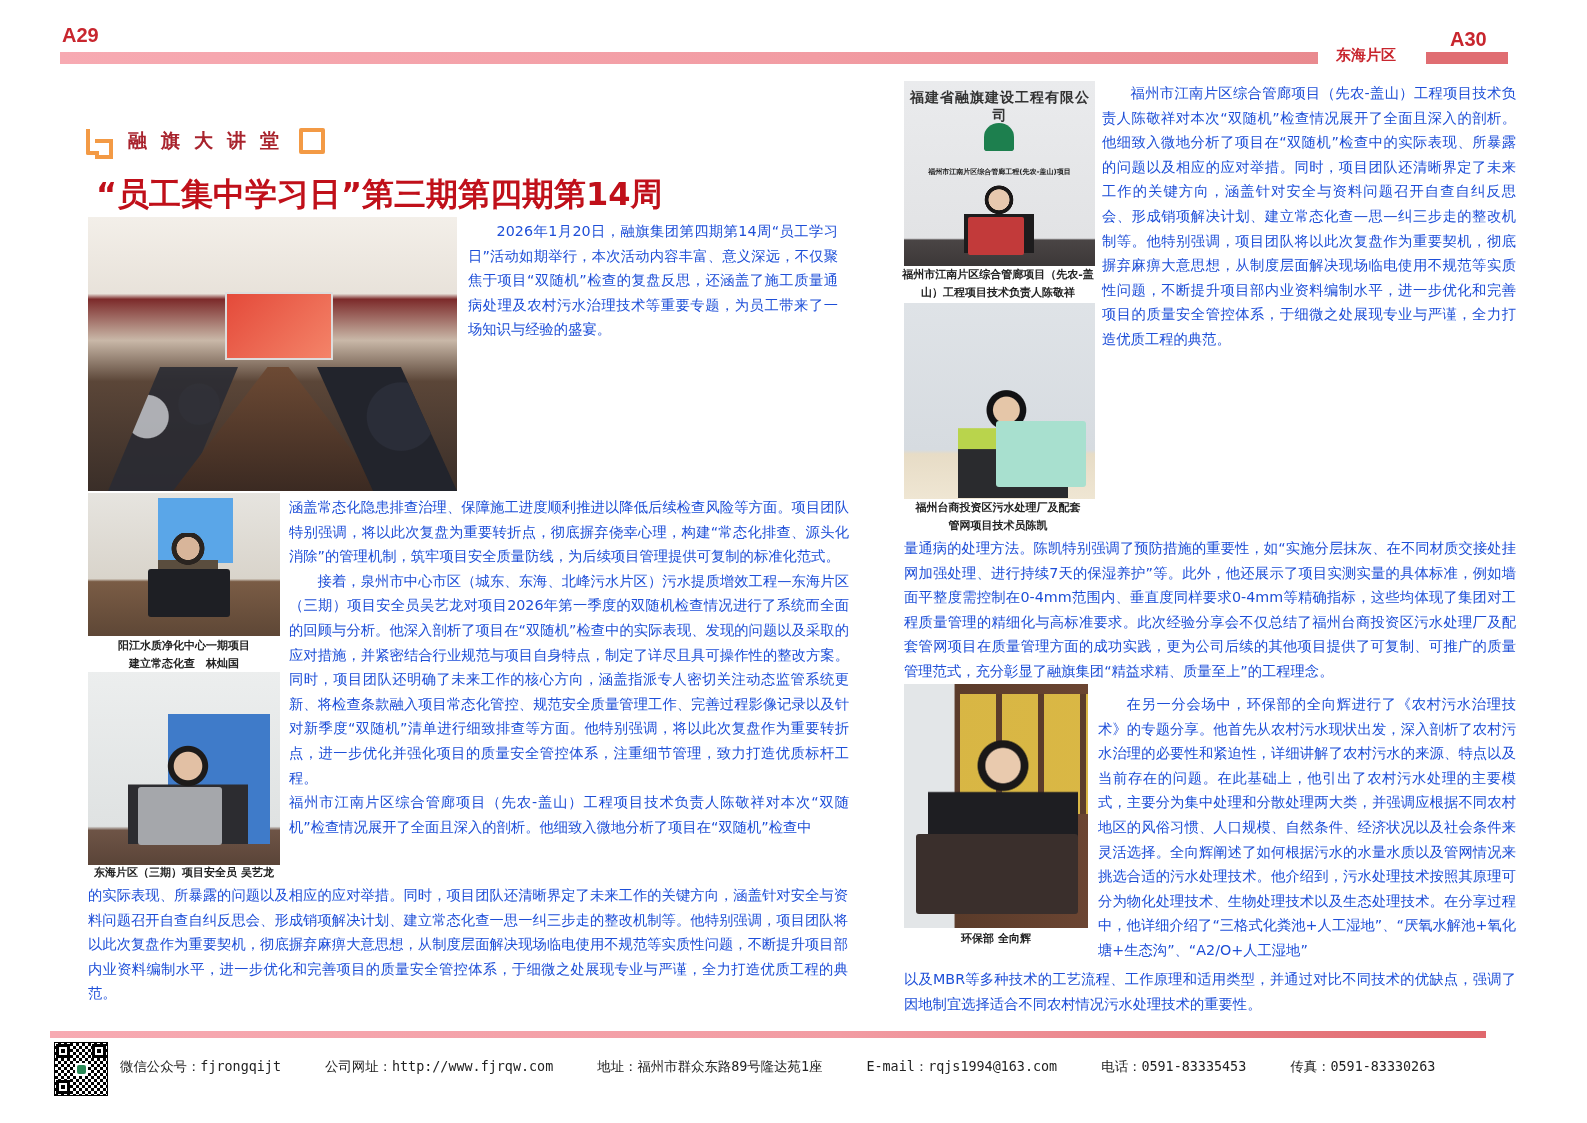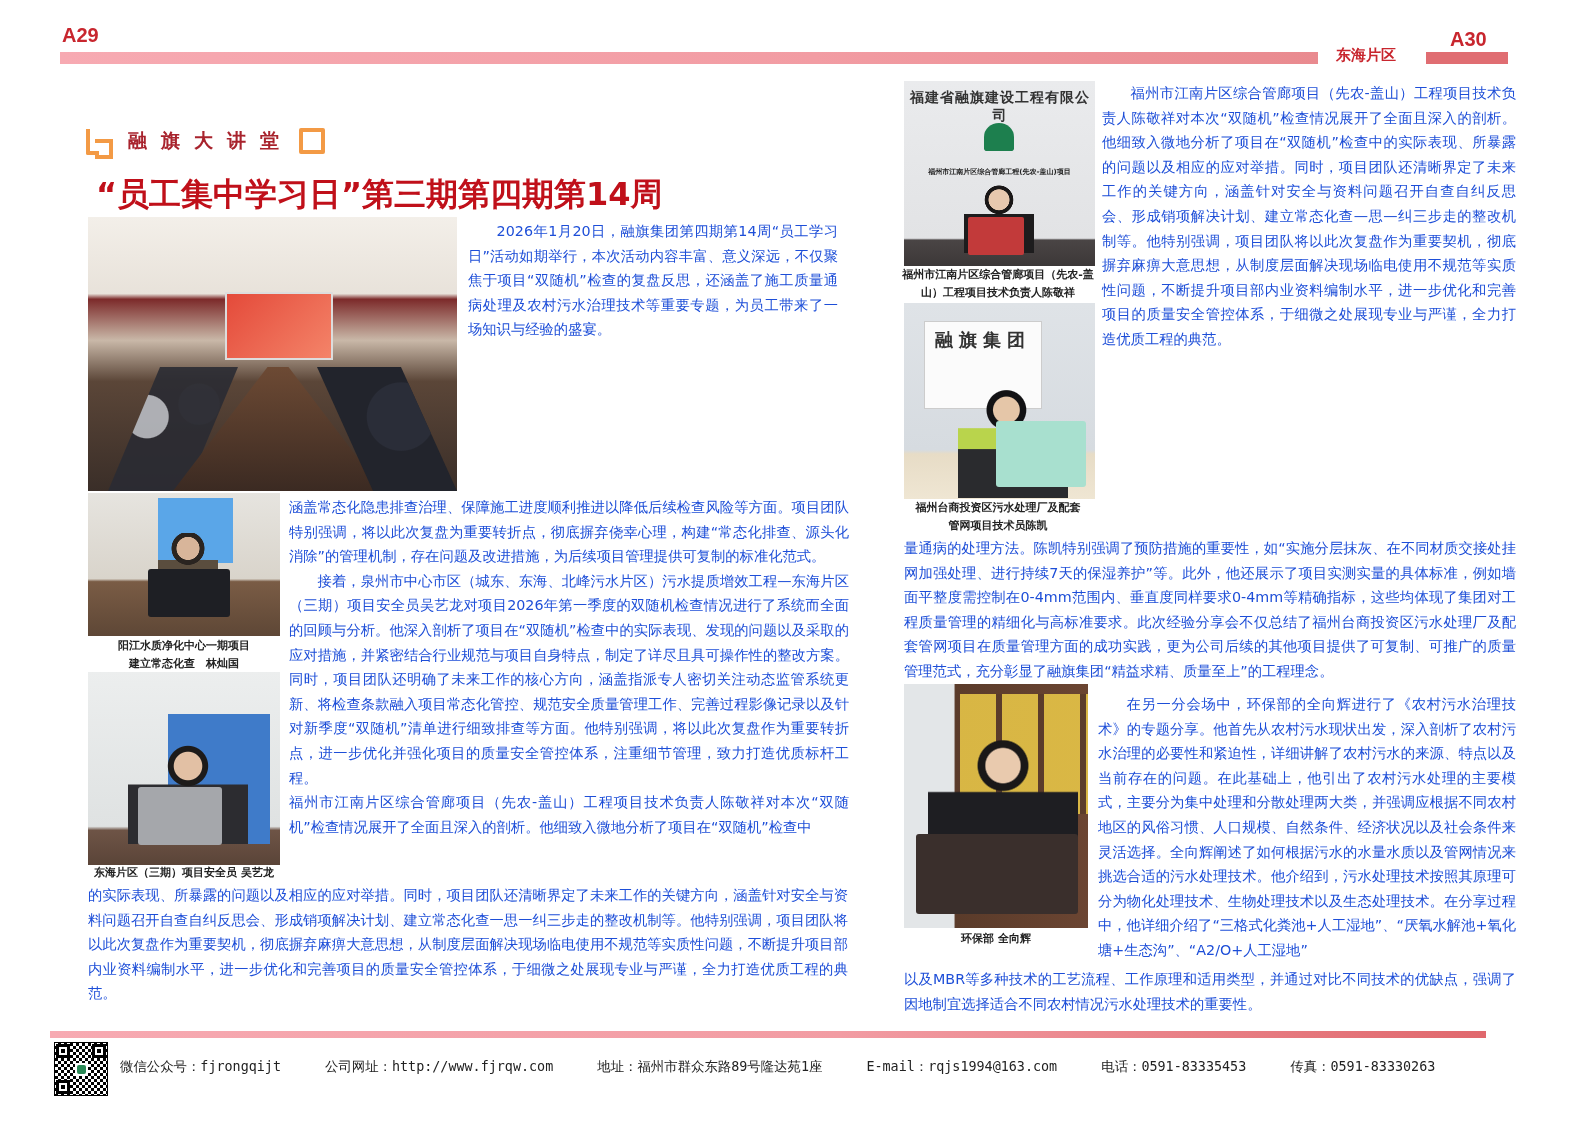--- a/index.html
+++ b/index.html
@@ -116,21 +116,21 @@
   <div class="person"></div>
   <div class="laptop"></div>
 </div>
 <div class="caption" style="left:88px; top:864px; width:192px;">东海片区（三期）项目安全员 吴艺龙</div>
 
 <div class="text" style="left:468px; top:219px; width:370px;">
   <p>2026年1月20日，融旗集团第四期第14周“员工学习日”活动如期举行，本次活动内容丰富、意义深远，不仅聚焦于项目“双随机”检查的复盘反思，还涵盖了施工质量通病处理及农村污水治理技术等重要专题，为员工带来了一场知识与经验的盛宴。</p>
 </div>
 
 <div class="text" style="left:289px; top:495px; width:560px;">
-  <p class="noindent">涵盖常态化隐患排查治理、保障施工进度顺利推进以降低后续检查风险等方面。项目团队特别强调，将以此次复盘为重要转折点，彻底摒弃侥幸心理，构建“常态化排查、源头化消除”的管理机制，存在问题及改进措施，为后续项目管理提供可复制的标准化范式。</p>
+  <p class="noindent">涵盖常态化隐患排查治理、保障施工进度顺利推进以降低后续检查风险等方面。项目团队特别强调，将以此次复盘为重要转折点，彻底摒弃侥幸心理，构建“常态化排查、源头化消除”的管理机制，筑牢项目安全质量防线，为后续项目管理提供可复制的标准化范式。</p>
   <p>接着，泉州市中心市区（城东、东海、北峰污水片区）污水提质增效工程—东海片区（三期）项目安全员吴艺龙对项目2026年第一季度的双随机检查情况进行了系统而全面的回顾与分析。他深入剖析了项目在“双随机”检查中的实际表现、发现的问题以及采取的应对措施，并紧密结合行业规范与项目自身特点，制定了详尽且具可操作性的整改方案。同时，项目团队还明确了未来工作的核心方向，涵盖指派专人密切关注动态监管系统更新、将检查条款融入项目常态化管控、规范安全质量管理工作、完善过程影像记录以及针对新季度“双随机”清单进行细致排查等方面。他特别强调，将以此次复盘作为重要转折点，进一步优化并强化项目的质量安全管控体系，注重细节管理，致力打造优质标杆工程。</p>
   <p class="noindent">福州市江南片区综合管廊项目（先农-盖山）工程项目技术负责人陈敬祥对本次“双随机”检查情况展开了全面且深入的剖析。他细致入微地分析了项目在“双随机”检查中</p>
 </div>
 
 <div class="text" style="left:88px; top:883px; width:760px;">
   <p class="noindent">的实际表现、所暴露的问题以及相应的应对举措。同时，项目团队还清晰界定了未来工作的关键方向，涵盖针对安全与资料问题召开自查自纠反思会、形成销项解决计划、建立常态化查一思一纠三步走的整改机制等。他特别强调，项目团队将以此次复盘作为重要契机，彻底摒弃麻痹大意思想，从制度层面解决现场临电使用不规范等实质性问题，不断提升项目部内业资料编制水平，进一步优化和完善项目的质量安全管控体系，于细微之处展现专业与严谨，全力打造优质工程的典范。</p>
 </div>
 
 <div id="photo-chen-j" class="photo">
   <div class="sign">福建省融旗建设工程有限公司</div>
@@ -138,21 +138,20 @@
   <div class="sub">福州市江南片区综合管廊工程(先农-盖山)项目</div>
   <div class="person"></div>
   <div class="laptop"></div>
 </div>
 <div class="caption" style="left:898px; top:266px; width:200px;">
   <div>福州市江南片区综合管廊项目（先农-盖</div>
   <div>山）工程项目技术负责人陈敬祥</div>
 </div>
 
 <div id="photo-chen-k" class="photo">
-  <div class="sign">融旗集团</div>
   <div class="person"></div>
   <div class="laptop"></div>
 </div>
 <div class="caption" style="left:898px; top:499px; width:200px;">
   <div>福州台商投资区污水处理厂及配套</div>
   <div>管网项目技术员陈凯</div>
 </div>
 
 <div id="photo-quan" class="photo">
   <div class="plaques"></div>

